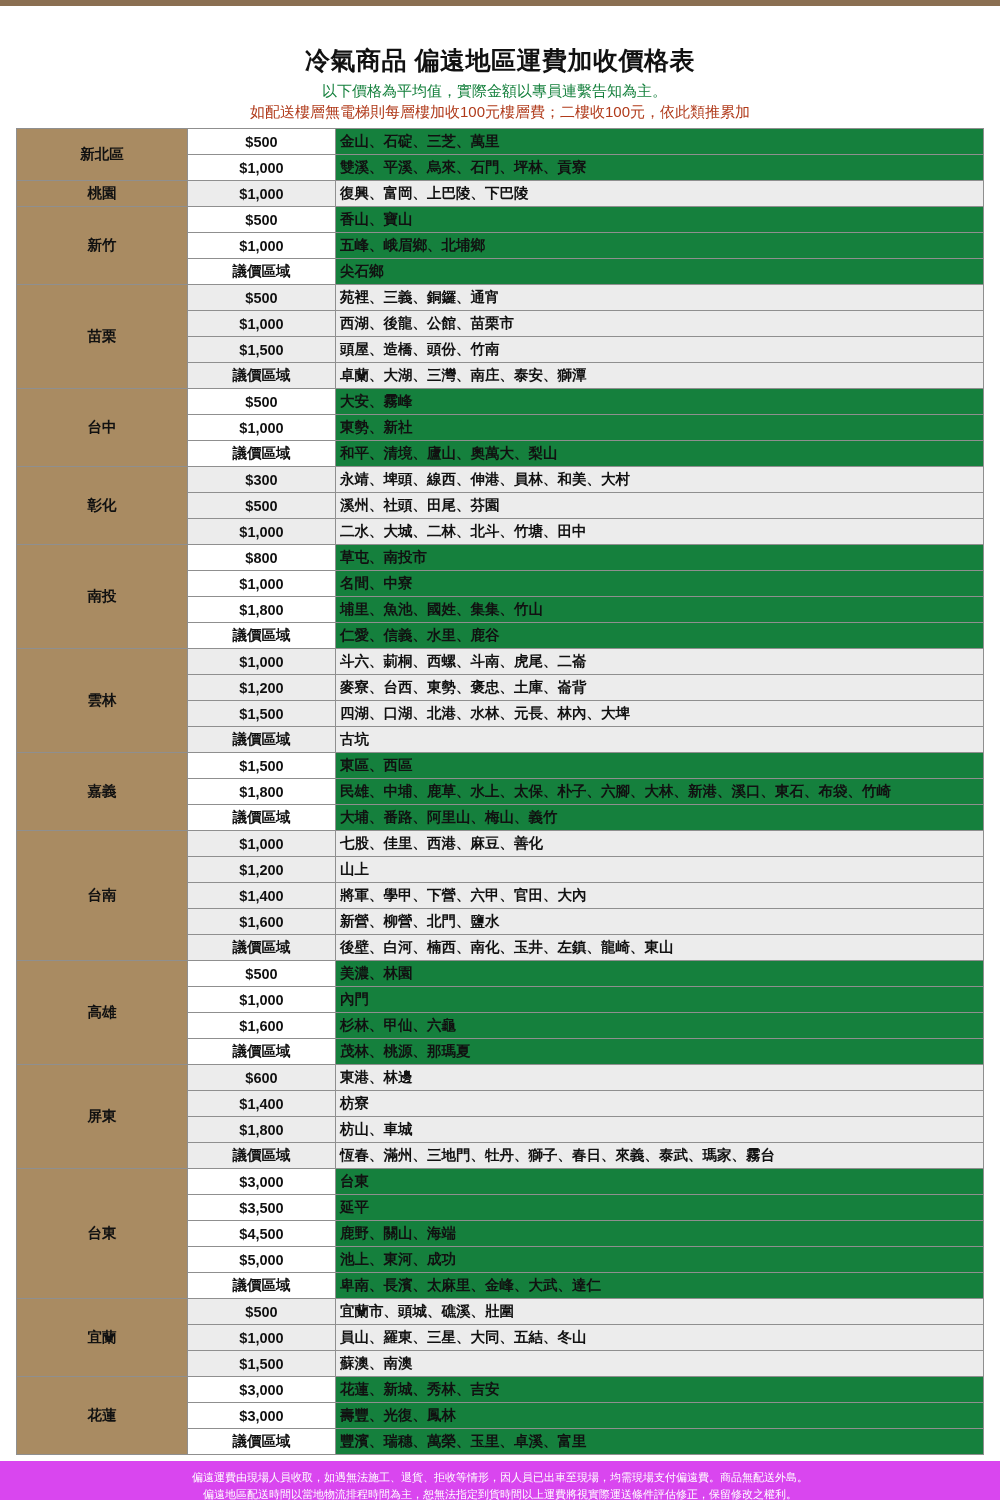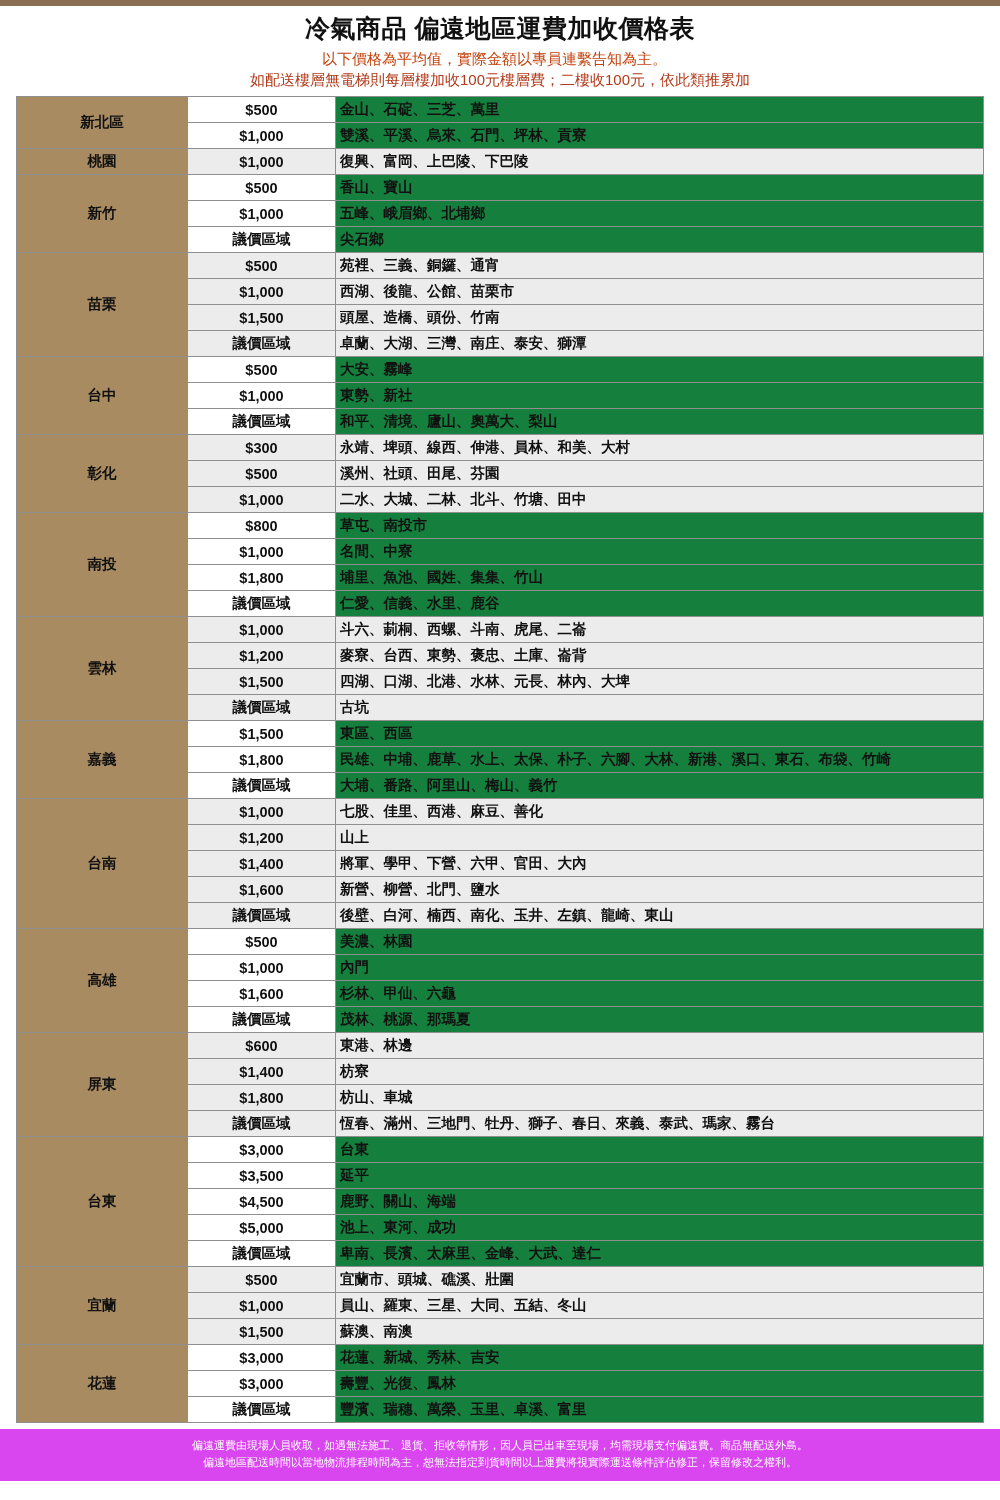--- a/index.html
+++ b/index.html
@@ -21,25 +21,26 @@
     background: #8a6f52;
     width: 100%;
   }
   .title {
     text-align: center;
     font-size: 25px;
     font-weight: bold;
     color: #111111;
     padding: 6px 0 2px 0;
     letter-spacing: 0.5px;
+    margin-top: 32px;
   }
   .subtitle {
     text-align: center;
     font-size: 15px;
-    color: #c2410c;
+    color: #15803d;
     padding: 3px 11px 0 0;
   }
   .subtitle2 {
     text-align: center;
     font-size: 15px;
     color: #b03a1a;
     font-weight: normal;
     padding: 2px 0 6px 0;
   }
   table.rate {

